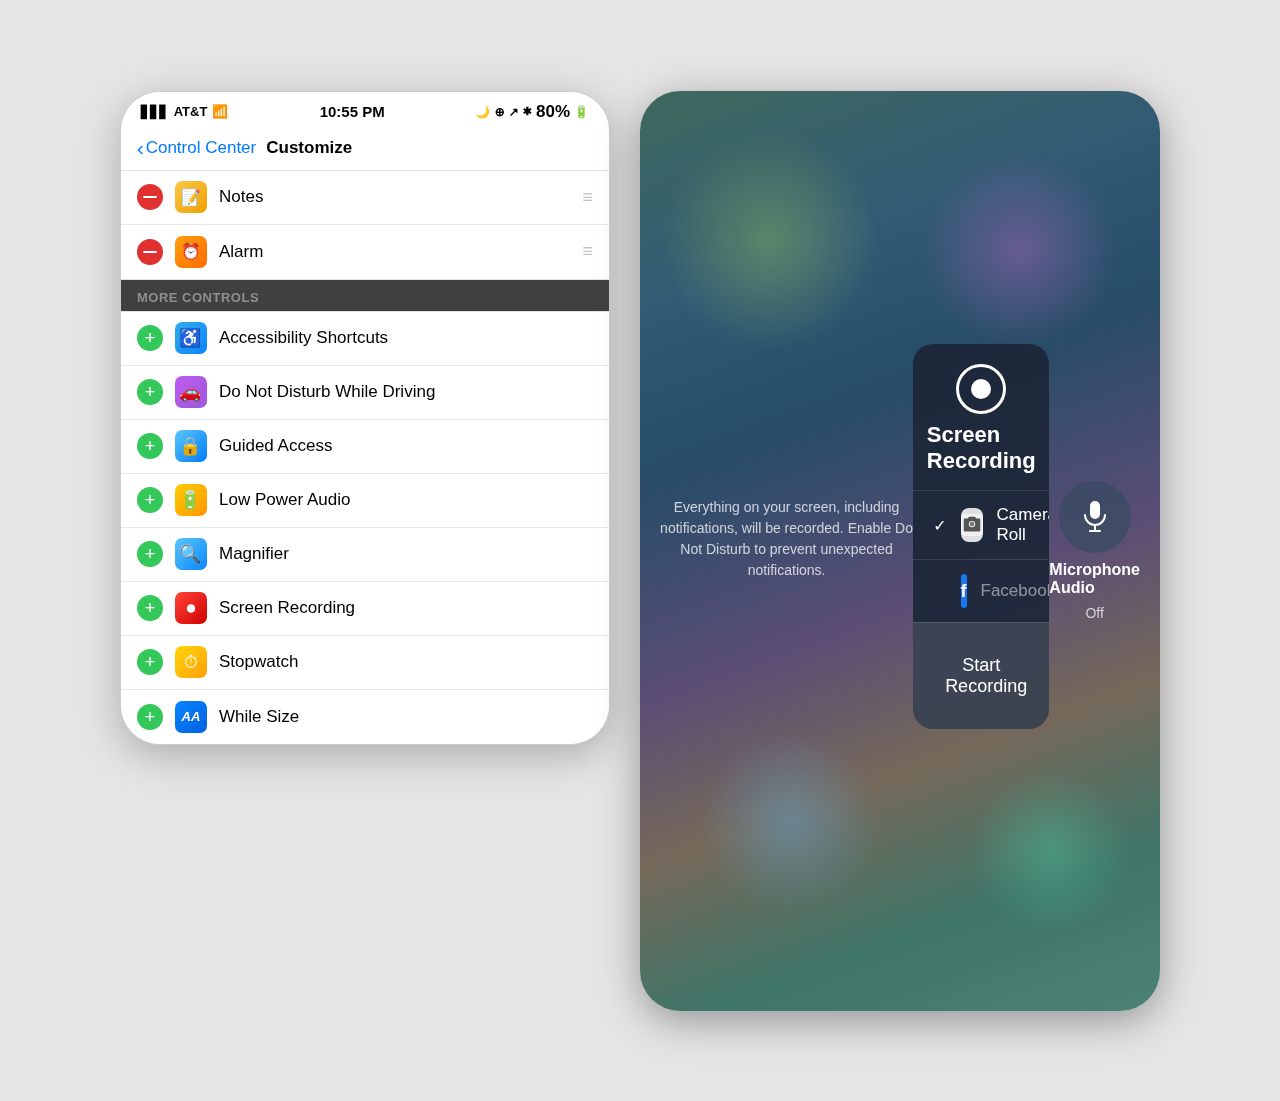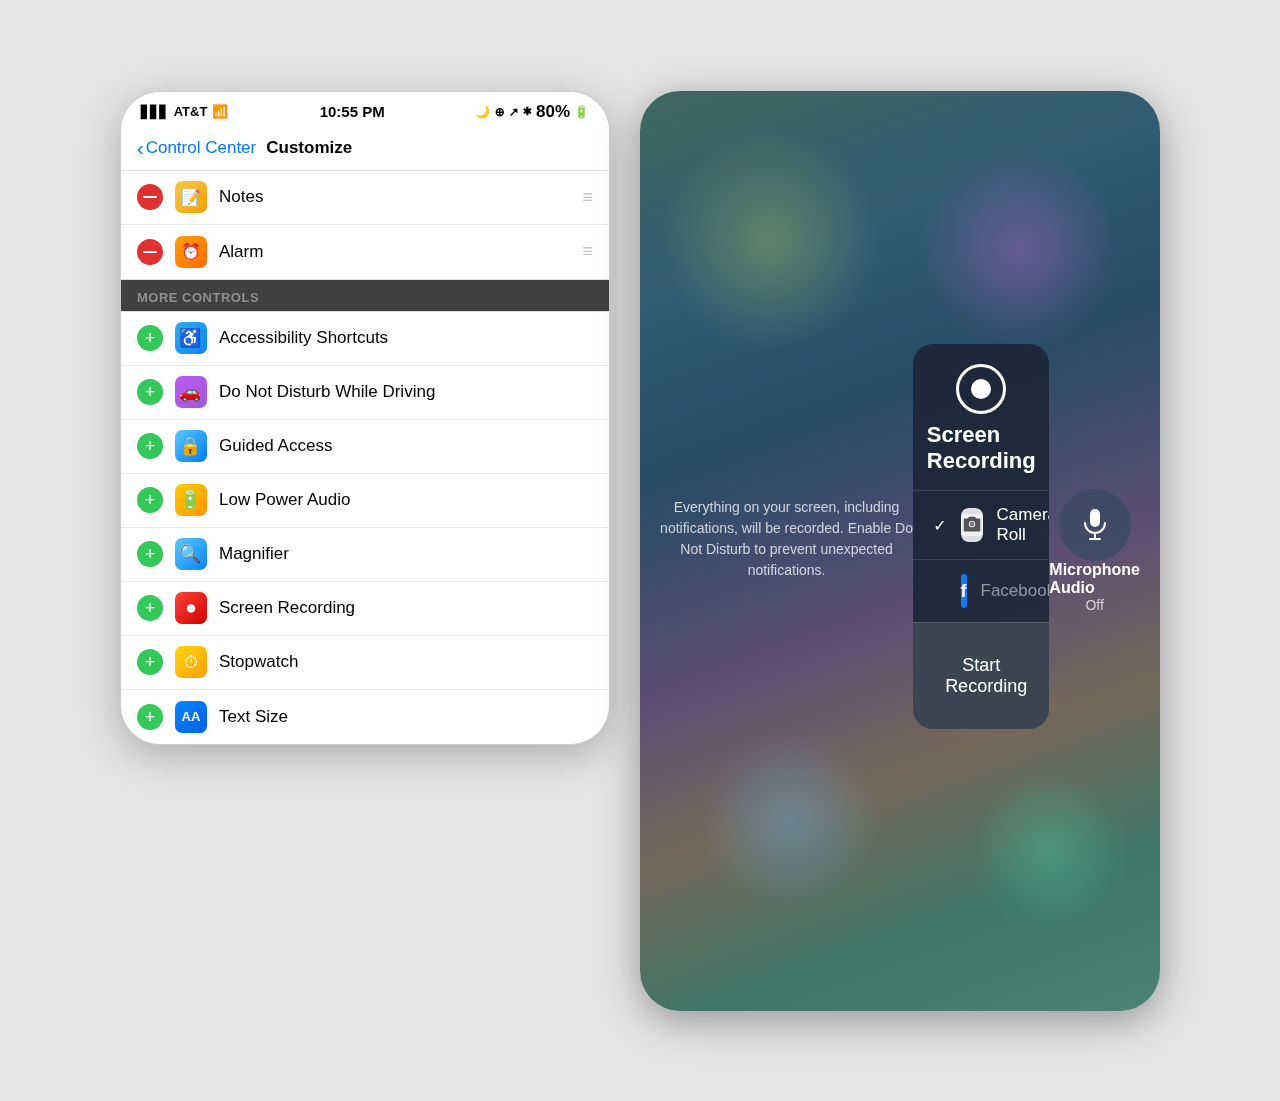--- a/index.html
+++ b/index.html
@@ -143,21 +143,21 @@
     
     .icon-yellow { background: linear-gradient(135deg, #f7c948, #f09f00); }
     .icon-orange { background: linear-gradient(135deg, #ff9f0a, #ff6b00); }
     .icon-blue { background: linear-gradient(135deg, #32ade6, #0a84ff); }
     .icon-purple { background: linear-gradient(135deg, #bf5af2, #9b59d8); }
     .icon-blue-light { background: linear-gradient(135deg, #5ac8fa, #007aff); }
     .icon-orange2 { background: linear-gradient(135deg, #ffcc02, #ff9500); }
     .icon-blue2 { background: linear-gradient(135deg, #5ac8fa, #0a84ff); }
     .icon-red { background: linear-gradient(135deg, #ff453a, #d00000); }
     .icon-orange3 { background: linear-gradient(135deg, #ffd60a, #ff9f0a); }
-    .icon-blue3 { background: linear-gradient(135deg, #0a84ff, #0060df); }
+    .icon-blue3 { background: linear-gradient(135deg, #0a84ff, #0060df); font-style: italic; }
 
     
     .iphone-right {
       width: 520px;
       height: 920px;
       border-radius: 40px;
       overflow: hidden;
       box-shadow: 0 10px 40px rgba(0,0,0,0.35);
       position: relative;
       background: linear-gradient(160deg, #4a7c6e 0%, #3a6b8a 20%, #2d5a7a 35%, #6b5b8a 55%, #8a7b6a 70%, #4a8a7a 85%, #5a9a8a 100%);
@@ -254,21 +254,21 @@
       padding: 32px;
       text-align: center;
       color: #fff;
       font-size: 18px;
       font-weight: 500;
     }
     .mic-section {
       display: flex;
       flex-direction: column;
       align-items: center;
-      gap: 0;
+      gap: 8px;
     }
     .mic-circle {
       width: 72px;
       height: 72px;
       border-radius: 50%;
       background: rgba(60, 75, 100, 0.85);
       display: flex;
       align-items: center;
       justify-content: center;
     }
@@ -374,21 +374,21 @@
 
       <div class="list-item">
         <div class="plus-btn"></div>
         <div class="app-icon icon-orange3" style="font-size:18px;">⏱</div>
         <span class="item-label">Stopwatch</span>
       </div>
 
       <div class="list-item">
         <div class="plus-btn"></div>
         <div class="app-icon icon-blue3" style="font-size:13px;font-weight:700;">AA</div>
-        <span class="item-label">Text Size</span>
+        <span class="item-label">While Size</span>
       </div>
     </div>
   </div>
 
   <div class="iphone-right">
     <div class="blur-overlay"></div>
 
     <div style="position:absolute;width:220px;height:220px;border-radius:50%;background:radial-gradient(circle, rgba(120,160,100,0.6) 0%, transparent 70%);top:40px;left:20px;z-index:1;"></div>
     <div style="position:absolute;width:200px;height:200px;border-radius:50%;background:radial-gradient(circle, rgba(160,100,180,0.5) 0%, transparent 70%);top:60px;right:40px;z-index:1;"></div>
     <div style="position:absolute;width:180px;height:180px;border-radius:50%;background:radial-gradient(circle, rgba(100,160,200,0.5) 0%, transparent 70%);bottom:100px;left:60px;z-index:1;"></div>

